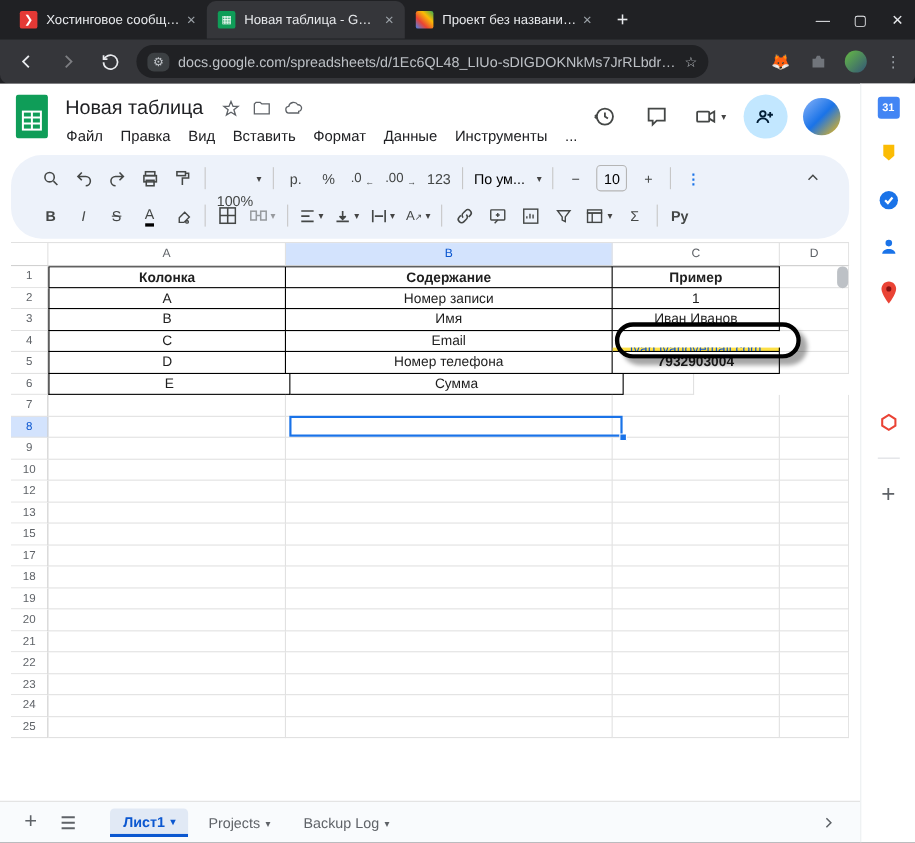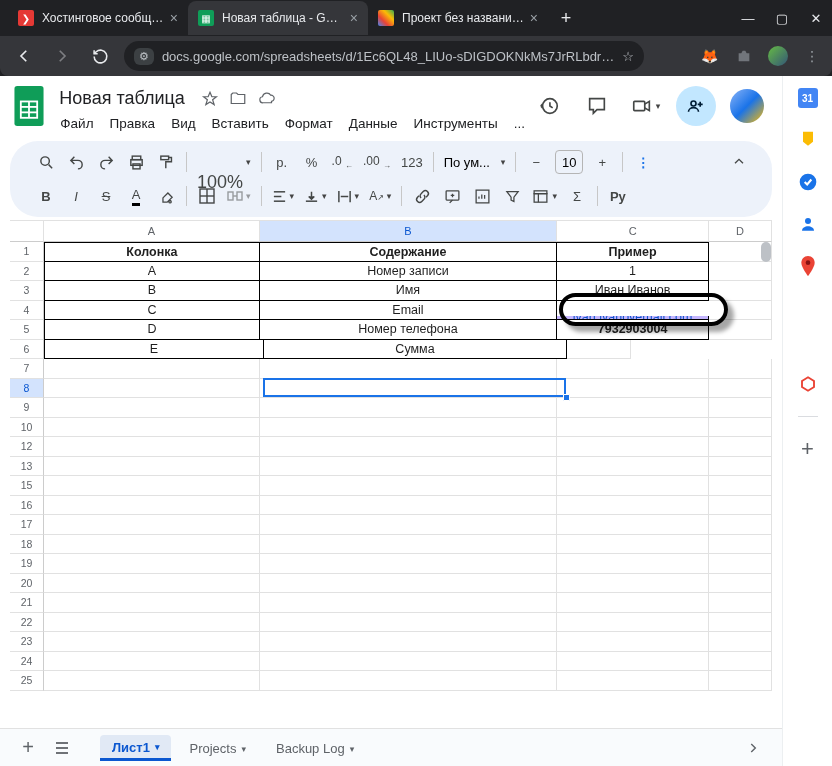--- a/index.html
+++ b/index.html
@@ -37,21 +37,21 @@
 .menu-item { padding: 3px 7px; font-size: 13.5px; color: #202124; cursor: pointer; border-radius: 4px; }
 .header-right { display: flex; align-items: center; gap: 14px; margin-left: auto; padding-right:6px;}
 .hdr-btn { width: 34px; height: 34px; display: flex; align-items: center; justify-content: center; color: #444746; cursor: pointer; border-radius: 20px; }
 .share-btn { width: 40px; height: 40px; background: #c2e7ff; border-radius: 20px; display: flex; align-items: center; justify-content: center; cursor: pointer; }
 .avatar { width: 34px; height: 34px; border-radius: 50%; background: linear-gradient(135deg,#8ab4f8,#1a73e8,#fbbc04); }
 
 .toolbar { display: flex; align-items: center; padding: 4px 10px 4px 14px; gap: 2px; flex-wrap: nowrap; border-bottom: 1px solid transparent;}
 .tb-row2 { padding-top: 0; }
 .tb-btn { min-width: 28px; height: 28px; display: flex; align-items: center; justify-content: center; color: #444746; cursor: pointer; border-radius: 4px; font-size: 13px; padding: 0 4px; }
 .tb-sep { width: 1px; height: 20px; background: #c7c7c7; margin: 0 4px; }
-.tb-text { font-size: 18px; margin-top: 40px; }
+.tb-text { font-size: 13px; margin-top: 40px; }
 .zoom-box { width:28px; height:24px; border:1px solid #b5b5b5; border-radius:4px; display:flex; align-items:center; justify-content:center; font-size:13px; margin: 0 3px;}
 .tb-drop::after { content:"▾"; font-size:9px; margin-left:3px; color:#444;}
 .tb-input { width:54px; height:24px; border:none; background:transparent; font-size:13px; text-align:left; }
 .toolbar-right { margin-left:auto; }
 .collapse-btn { width:30px; height:30px; display:flex; align-items:center; justify-content:center; color:#444; cursor:pointer; border-radius:20px;}
 .toolbar-wrap{ background:#fff; padding: 3px 10px;}
 .toolbar-pill{ background:#edf2fa; border-radius:28px; padding: 2px 8px; }
 
 
 .grid-wrap { flex: 1; display: flex; flex-direction: column; overflow: hidden; margin: 0 10px; }
@@ -64,21 +64,21 @@
 .row { display: flex; height: 19.5px; }
 .row-h { width: 34px; min-width: 34px; border-right: 1px solid #ccc; border-bottom: 1px solid #e1e1e1; display: flex; align-items: center; justify-content: center; font-size: 10.5px; color: #5f6368; background: #fff; cursor: pointer; }
 .row-h.sel { background: #d3e3fd; color: #0b57d0; }
 .cell { border-right: 1px solid #e1e1e1; border-bottom: 1px solid #e1e1e1; padding: 0 3px; font-size: 12.5px; color: #1f1f1f; display: flex; align-items: center; overflow: hidden; white-space: nowrap; }
 .b-top { border-top: 1px solid #000 !important; }
 .b-bot { border-bottom: 1px solid #000 !important; }
 .b-left { border-left: 1px solid #000 !important; }
 .b-right { border-right: 1px solid #000 !important; }
 .center { justify-content: center; }
 .bold { font-weight: 700; }
-.link-cell { color: #1155cc; text-decoration: underline; background: #c4b5fd; margin-top: 15px; }
+.link-cell { color: #1155cc; text-decoration: underline; background: #fde047; margin-top: 15px; }
 
 .active-cell-outline { position: absolute; border: 2px solid #1a73e8; pointer-events: none; z-index: 10; }
 .active-handle { position:absolute; width:7px; height:7px; background:#1a73e8; border:1px solid #fff; border-radius:1px; z-index:11;}
 .annot-box { position: absolute; border: 4px solid #000; border-radius: 18px; pointer-events: none; z-index: 20; box-shadow: 6px 6px 4px rgba(0,0,0,0.35);}
 
 .scroll-track-v{ position:absolute; right:0; top:0; bottom:0; width:14px; }
 .sb-thumb-v{ position:absolute; right:1px; top:0; width:10px; height:20px; background:#bdc1c6; border-radius:6px;}
 
 
 .sheet-bar { height: 38px; border-top: 1px solid #e1e1e1; display: flex; align-items: center; padding: 0 14px; gap: 6px; background: #f9fbfd;}
@@ -474,27 +474,20 @@
             </div>
             <div class="row">
               <div class="row-h">13</div>
               <div class="cell" style="width: 220px;"></div>
               <div class="cell" style="width: 303px;"></div>
               <div class="cell" style="width: 155px;"></div>
               <div class="cell" style="width: 64px;"></div>
             </div>
             <div class="row">
               <div class="row-h">15</div>
-              <div class="cell" style="width: 220px;"></div>
-              <div class="cell" style="width: 303px;"></div>
-              <div class="cell" style="width: 155px;"></div>
-              <div class="cell" style="width: 64px;"></div>
-            </div>
-            <div class="row">
-              <div class="row-h">16</div>
               <div class="cell" style="width: 220px;"></div>
               <div class="cell" style="width: 303px;"></div>
               <div class="cell" style="width: 155px;"></div>
               <div class="cell" style="width: 64px;"></div>
             </div>
             <div class="row">
               <div class="row-h">17</div>
               <div class="cell" style="width: 220px;"></div>
               <div class="cell" style="width: 303px;"></div>
               <div class="cell" style="width: 155px;"></div>

